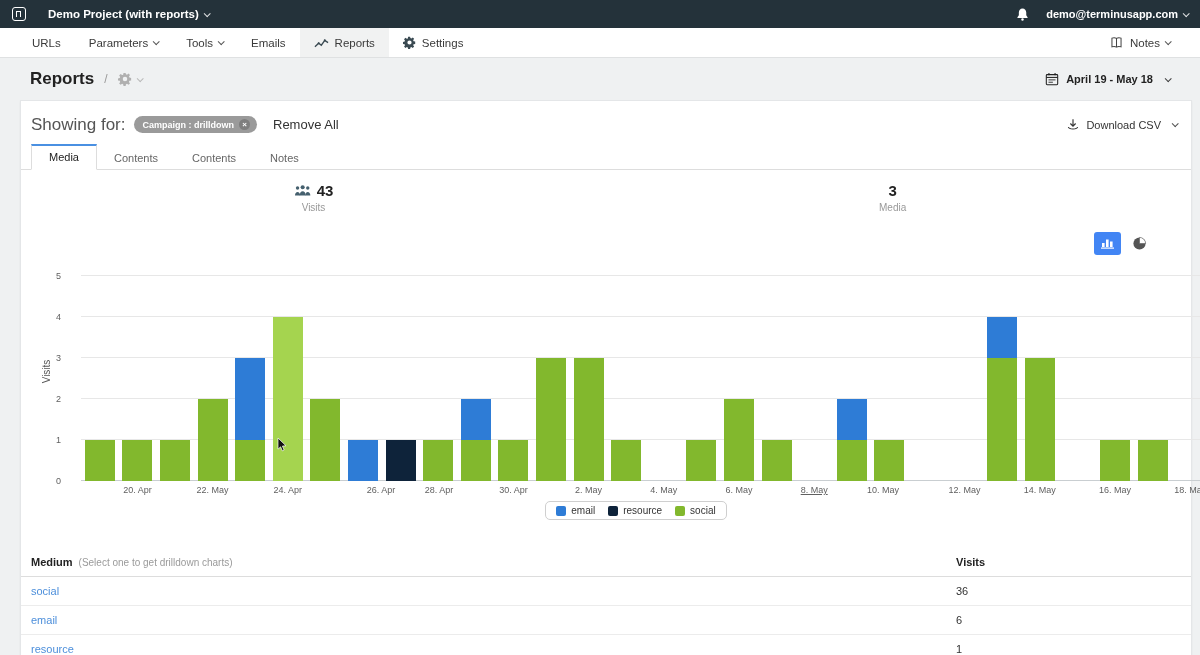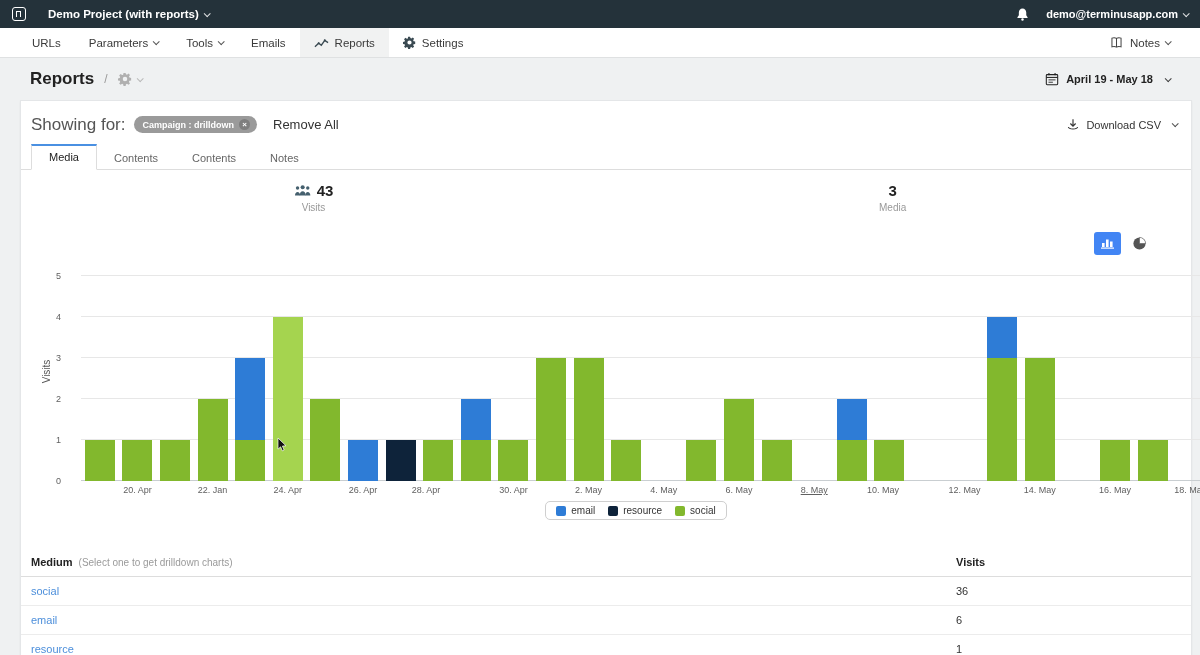--- a/index.html
+++ b/index.html
@@ -308,24 +308,24 @@
         <div class="bar" style="left: 1056.6px; bottom: 0px; height: 41px; background: rgb(130, 184, 45);"></div>
         <div class="bar" style="left: 304.6px; bottom: 0px; height: 41px; background: rgb(14, 35, 58);"></div>
         <div class="bar" style="left: 154.2px; bottom: 41px; height: 82px; background: rgb(46, 124, 214);"></div>
         <div class="bar" style="left: 267px; bottom: 0px; height: 41px; background: rgb(46, 124, 214);"></div>
         <div class="bar" style="left: 379.8px; bottom: 41px; height: 41px; background: rgb(46, 124, 214);"></div>
         <div class="bar" style="left: 755.8px; bottom: 41px; height: 41px; background: rgb(46, 124, 214);"></div>
         <div class="bar" style="left: 906.2px; bottom: 123px; height: 41px; background: rgb(46, 124, 214);"></div>
       </div>
     <div class="x-axis">
         <div class="xtick" style="left: 56.4px;">20. Apr</div>
-        <div class="xtick" style="left: 131.6px;">22. Jan</div>
+        <div class="xtick" style="left: 131.6px;">22. May</div>
         <div class="xtick" style="left: 206.8px;">24. Apr</div>
-        <div class="xtick" style="left: 282px;">26. Apr</div>
-        <div class="xtick" style="left: 345px;">28. Apr</div>
+        <div class="xtick" style="left: 300px;">26. Apr</div>
+        <div class="xtick" style="left: 358px;">28. Apr</div>
         <div class="xtick" style="left: 432.4px;">30. Apr</div>
         <div class="xtick" style="left: 507.6px;">2. May</div>
         <div class="xtick" style="left: 582.8px;">4. May</div>
         <div class="xtick" style="left: 658px;">6. May</div>
         <div class="xtick" style="left: 733.2px; text-decoration: underline;">8. May</div>
         <div class="xtick" style="left: 802px;">10. May</div>
         <div class="xtick" style="left: 883.6px;">12. May</div>
         <div class="xtick" style="left: 958.8px;">14. May</div>
         <div class="xtick" style="left: 1034px;">16. May</div>
         <div class="xtick" style="left: 1109.2px;">18. May</div>

